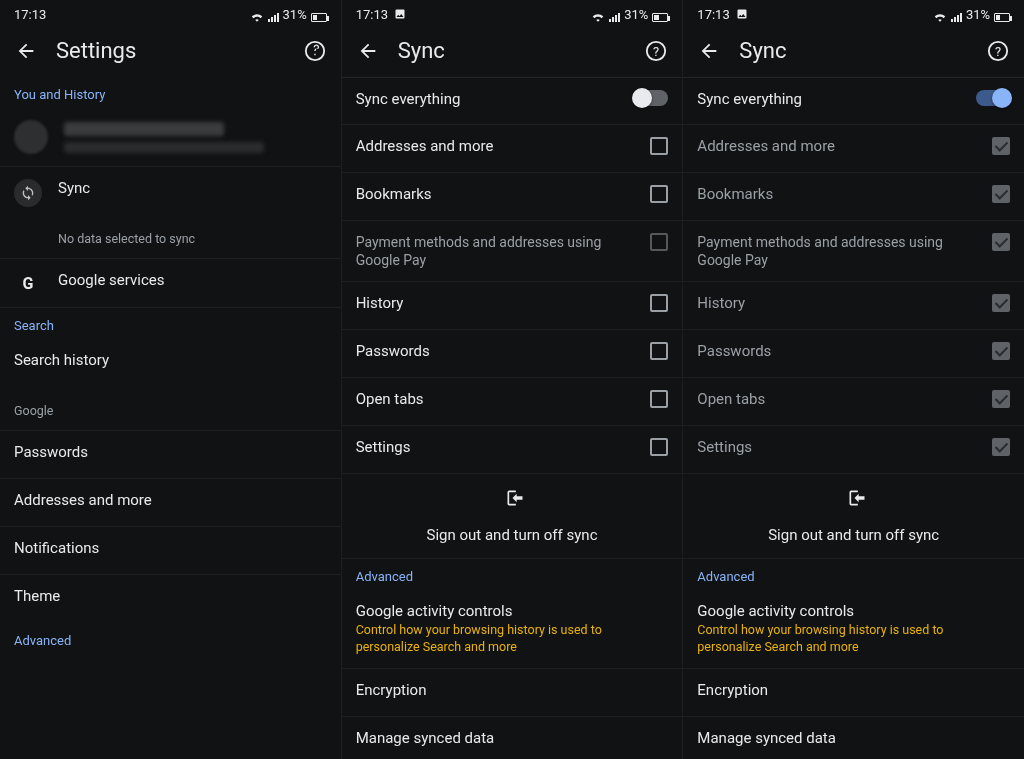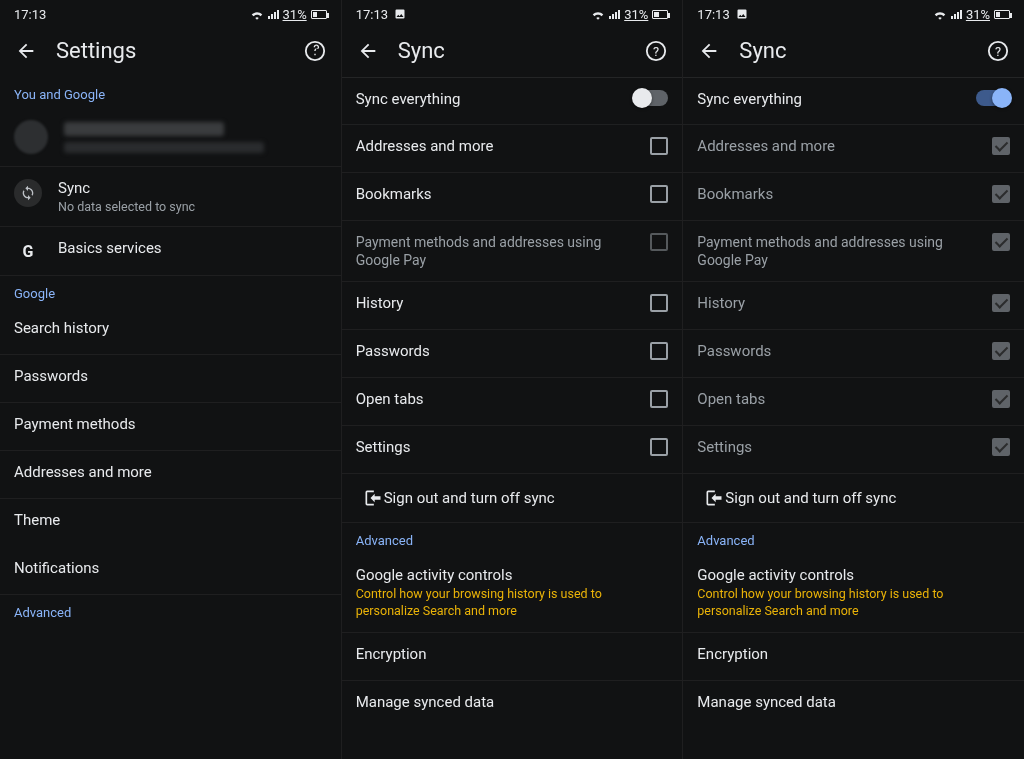--- a/index.html
+++ b/index.html
@@ -26,21 +26,21 @@
     display: flex;
     align-items: center;
     justify-content: space-between;
     padding: 0 14px;
     font-size: 13px;
     color: #e8eaed;
     background: #111213;
     gap: 35px;
   }
   .status-left { display:flex; align-items:center; gap:6px;}
-  .status-right { display:flex; align-items:center; gap:4px;text-decoration:underline; }
+  .status-right { display:flex; align-items:flex-end; gap:4px; }
   .sig-icon { display:inline-flex; align-items:flex-end; gap:1px; height:10px;}
   .sig-icon span { width:2px; background:#e8eaed; display:inline-block;}
   .sig-icon span:nth-child(1){height:3px;}
   .sig-icon span:nth-child(2){height:5px;}
   .sig-icon span:nth-child(3){height:7px;}
   .sig-icon span:nth-child(4){height:9px;}
   .batt-icon { width:16px;height:9px;border:1px solid #e8eaed;border-radius:1px;position:relative;display:inline-block;}
   .batt-icon::after{content:"";position:absolute;right:-3px;top:2px;width:2px;height:5px;background:#e8eaed;}
   .batt-fill{position:absolute;left:1px;top:1px;bottom:1px;width:30%;background:#e8eaed;}
   .appbar {
@@ -78,21 +78,21 @@
   .row.noborder { border-bottom:none; }
   .row .lead-icon { width:28px; display:flex; justify-content:center; color:#9aa0a6;}
   .row .lead-circle {
     width:28px;height:28px;border-radius:50%;background:#2a2b2c;display:flex;align-items:center;justify-content:center;color:#9aa0a6;font-size:12px;
   }
   .row .g-icon {
     width:24px;height:24px;display:flex;align-items:center;justify-content:center;font-weight:700;color:#e8eaed;font-size:16px;
   }
   .row .content { flex:1; display:flex; flex-direction:column; gap:2px;}
   .row .label { font-size:15px; color:#e8eaed;}
-  .row .sub   { font-size:12.5px; color:#9aa0a6;}
+  .row .sub   { font-size:12.5px; color:#9aa0a6;margin-top:32px;}
   .row .sub-multi { font-size:12.5px; color:#eab308; line-height:1.35;}
   .row.dim .label { color:#9aa0a6; }
   .row .trail { margin-left:auto; display:flex; align-items:center;}
   .checkbox {
     width:18px;height:18px;border:2px solid #9aa0a6;border-radius:2px;position:relative;
   }
   .checkbox.checked-dim {
     background:#5f6368;border-color:#5f6368;
   }
   .checkbox.checked-dim::after{
@@ -101,21 +101,21 @@
   .toggle {
     width:34px;height:16px;border-radius:10px;background:#5f6368;position:relative;
   }
   .toggle .knob {
     position:absolute;top:-2px;left:-2px;width:20px;height:20px;border-radius:50%;background:#e8eaed;box-shadow:0 1px 3px rgba(0,0,0,0.5);
   }
   .toggle.on { background:#3d5a8c;}
   .toggle.on .knob { left:auto; right:-2px; background:#8ab4f8;}
   .list { flex:1; overflow:hidden; }
   .divider-top { border-top:1px solid rgba(255,255,255,0.08); }
-  .signout-row { display:flex; align-items:center; justify-content:flex-start; padding:14px 14px; border-bottom:1px solid rgba(255,255,255,0.06); }
+  .signout-row { display:flex; align-items:center; justify-content:flex-start; padding:14px 14px; gap:18px; border-bottom:1px solid rgba(255,255,255,0.06);flex-direction:column; }
   .signout-row .icon { width:22px; display:flex; justify-content:center;}
   svg { display:block; }
 </style>
 </head>
 <body>
 
 <div class="panel">
   <div class="statusbar">
     <div class="status-left">
       <span>17:13</span>
@@ -147,21 +147,21 @@
     <div class="title">Settings</div>
     <div class="help">
       <svg width="22" height="22" viewBox="0 0 24 24">
           <circle cx="12" cy="12" r="10" fill="none" stroke="#e8eaed" stroke-width="2"></circle>
           <path fill="#e8eaed" d="M11 17h2v2h-2zm2.07-7.75l-.9.92C11.45 10.9 11 11.5 11 13h2v-.5c0-1 .45-1.6 1.17-2.33l1.24-1.26c.37-.36.59-.86.59-1.41 0-1.1-.9-2-2-2s-2 .9-2 2H10c0-2.21 1.79-4 4-4s4 1.79 4 4c0 .88-.36 1.68-.93 2.25z" transform="scale(0.75) translate(4 3)"></path>
         </svg>
     </div>
   </div>
 
   <div class="list">
-    <div class="section-label">You and Google</div>
+    <div class="section-label">You and History</div>
 
     <div class="account-row">
       <div class="avatar"></div>
       <div class="acct-text">
         <div class="name-blur"></div>
         <div class="email-blur"></div>
       </div>
     </div>
 
     <div class="row">
@@ -176,55 +176,51 @@
         <span class="label">Sync</span>
         <span class="sub">No data selected to sync</span>
       </div>
     </div>
 
     <div class="row">
       <div class="lead-icon">
           <div class="g-icon">G</div>
         </div>
       <div class="content">
-          <span class="label">Basics services</span>
-        </div>
-    </div>
-
-    <div class="section-label">Google</div>
+          <span class="label">Google services</span>
+        </div>
+    </div>
+
+    <div class="section-label">Search</div>
 
     <div class="row">
       <div class="content">
         <span class="label">Search history</span>
+        <span class="sub">Google</span>
       </div>
     </div>
 
     <div class="row">
       <div class="content">
           <span class="label">Passwords</span>
         </div>
     </div>
     <div class="row">
       <div class="content">
-          <span class="label">Payment methods</span>
-        </div>
-    </div>
-    <div class="row">
-      <div class="content">
           <span class="label">Addresses and more</span>
         </div>
     </div>
+    <div class="row">
+      <div class="content">
+          <span class="label">Notifications</span>
+        </div>
+    </div>
     <div class="row noborder">
       <div class="content">
           <span class="label">Theme</span>
-        </div>
-    </div>
-    <div class="row">
-      <div class="content">
-          <span class="label">Notifications</span>
         </div>
     </div>
     <div class="section-label">Advanced</div>
   </div>
 </div>
 
 <div class="panel">
   <div class="statusbar">
     <div class="status-left">
       <span>17:13</span>

